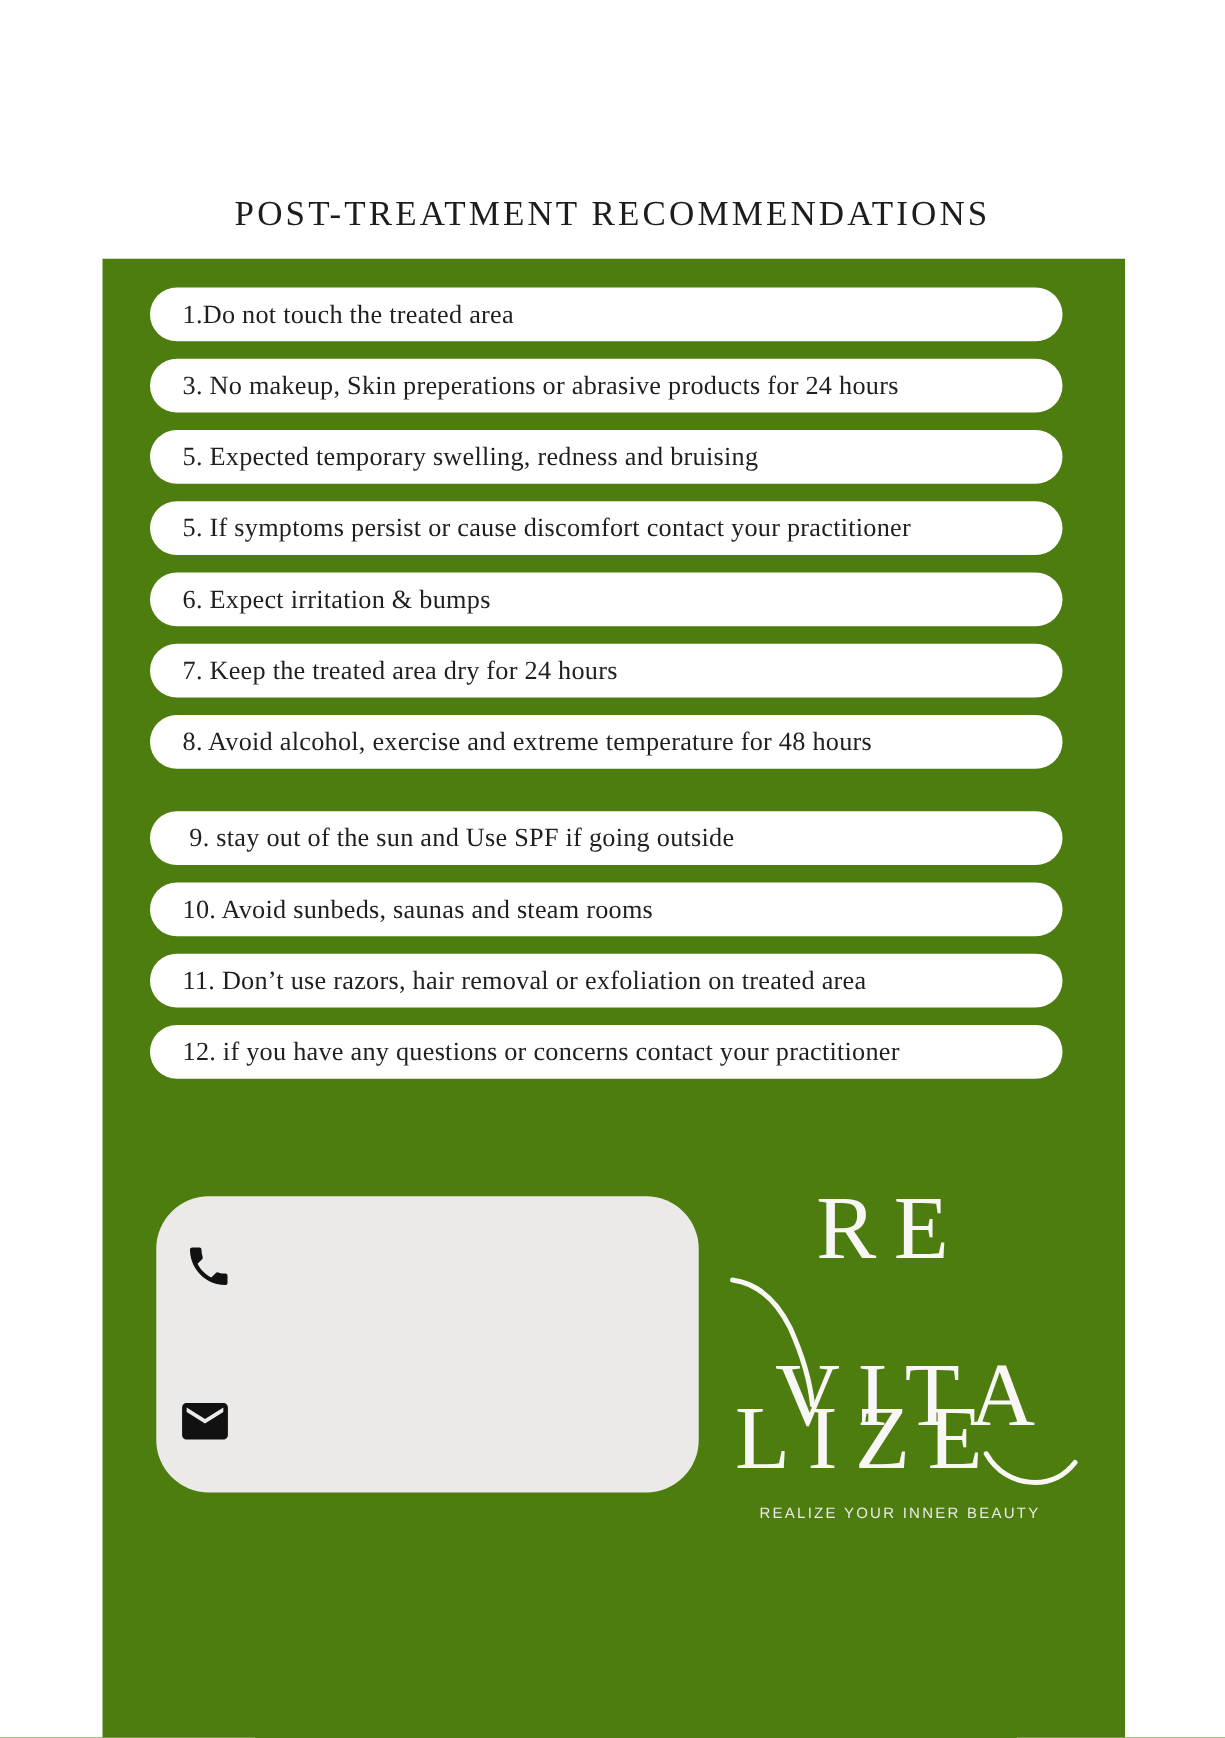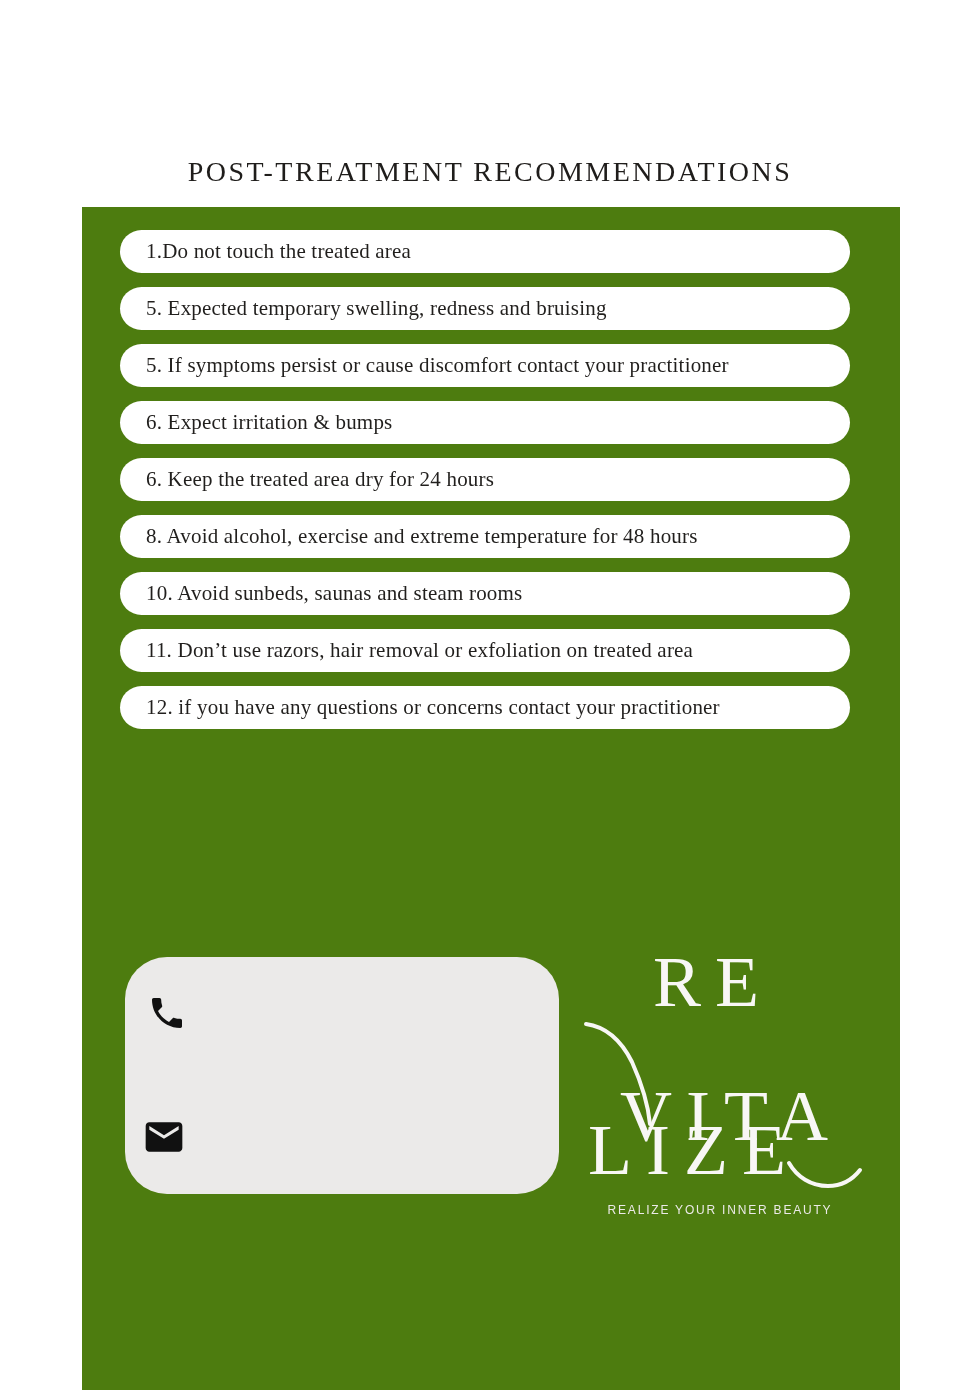--- a/index.html
+++ b/index.html
@@ -79,33 +79,39 @@
 <body>
 
 <div class="page-title">POST-TREATMENT RECOMMENDATIONS</div>
 
 <div class="panel">
 
   <div class="pill">
     <span>1.Do not touch the treated area</span>
   </div>
   <div class="pill">
+    <span>3. No makeup, Skin preperations or abrasive products for 24 hours</span>
+  </div>
+  <div class="pill">
     <span>5. Expected temporary swelling, redness and bruising</span>
   </div>
   <div class="pill">
     <span>5. If symptoms persist or cause discomfort contact your practitioner</span>
   </div>
   <div class="pill">
     <span>6. Expect irritation &amp; bumps</span>
   </div>
   <div class="pill">
-    <span>6. Keep the treated area dry for 24 hours</span>
+    <span>7. Keep the treated area dry for 24 hours</span>
   </div>
   <div class="pill">
     <span>8. Avoid alcohol, exercise and extreme temperature for 48 hours</span>
+  </div>
+  <div class="pill group-gap">
+    <span> 9. stay out of the sun and Use SPF if going outside</span>
   </div>
   <div class="pill">
     <span>10. Avoid sunbeds, saunas and steam rooms</span>
   </div>
   <div class="pill">
     <span>11. Don’t use razors, hair removal or exfoliation on treated area</span>
   </div>
   <div class="pill">
     <span>12. if you have any questions or concerns contact your practitioner</span>
   </div>

